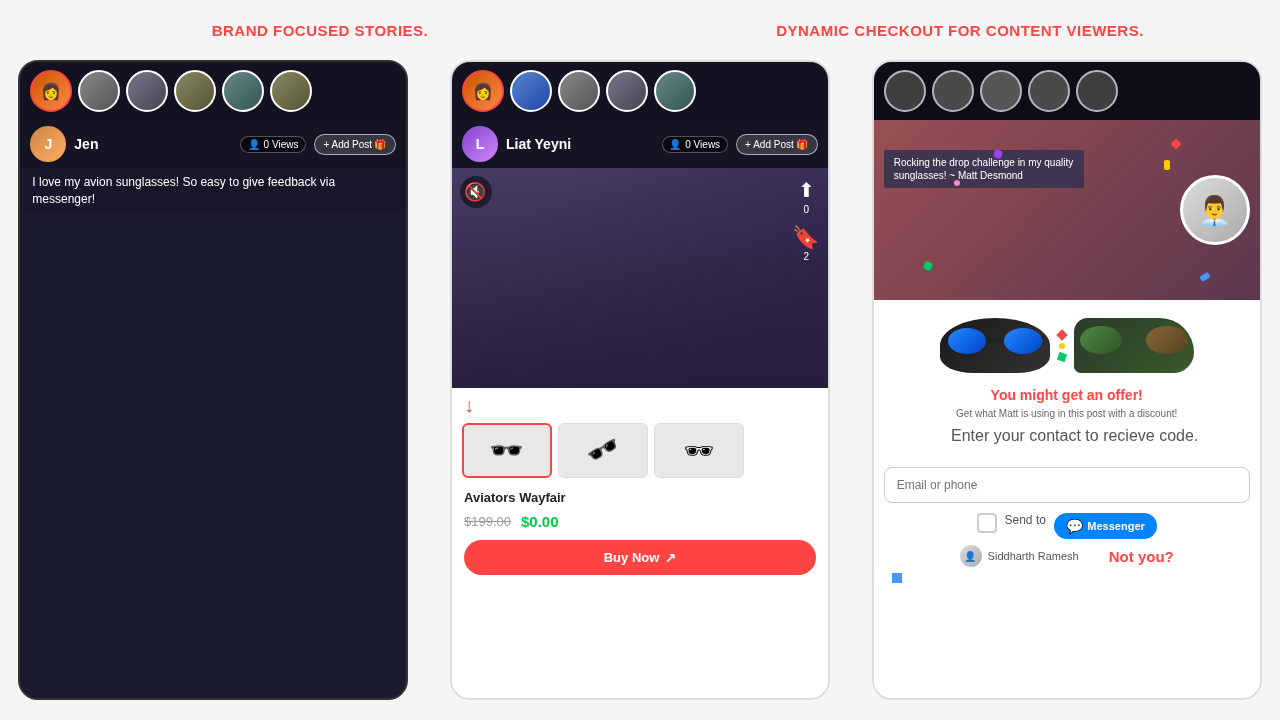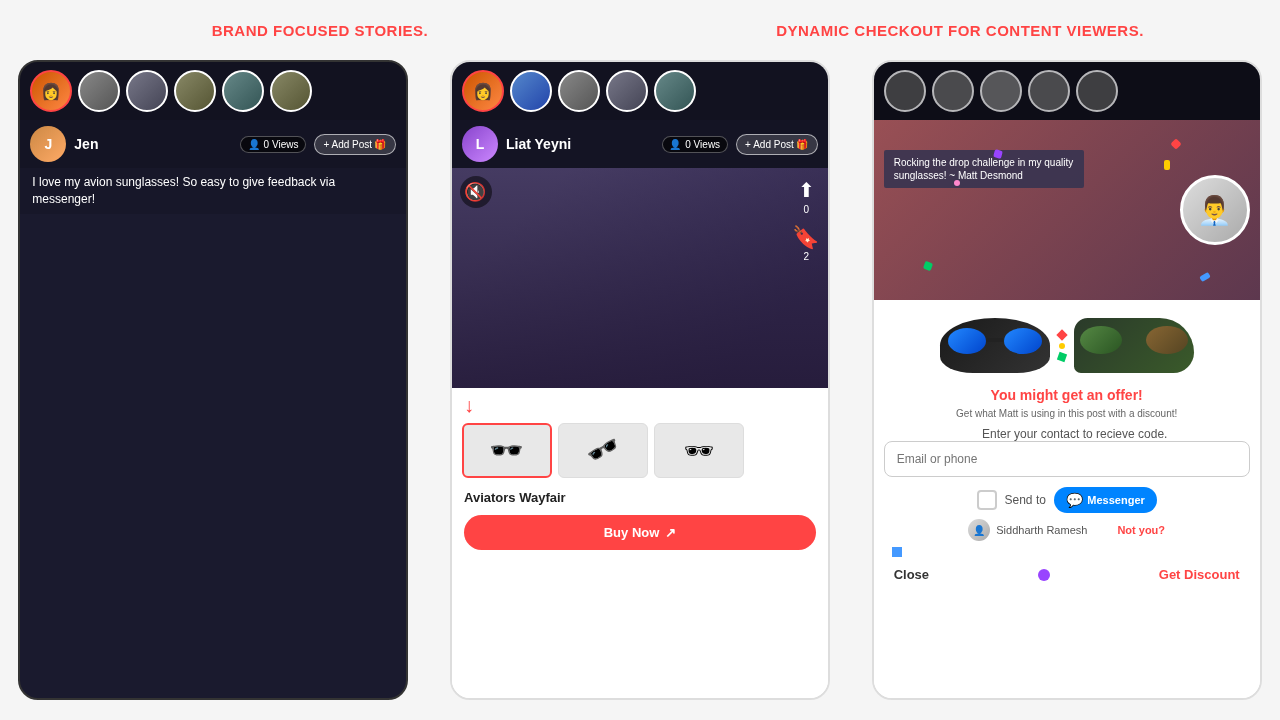--- a/index.html
+++ b/index.html
@@ -441,38 +441,37 @@
     }
     .offer-desc {
       color: #666;
       font-size: 10px;
       text-align: center;
       margin-bottom: 6px;
       line-height: 1.4;
     }
     .contact-prompt {
       color: #555;
-      font-size: 12px;
+      font-size: 16px;
       text-align: center;
-      margin-bottom: 0;
+      margin-bottom: 22px;
       padding-left: 16px;
     }
     .email-input-box {
       width: 100%;
       border: 1.5px solid #ccc;
       border-radius: 8px;
       padding: 10px 12px;
       font-size: 12px;
       color: #999;
       margin-bottom: 10px;
       outline: none;
     }
     .send-to-row {
       display: flex;
-      align-items: center;
       gap: 8px;
       margin-bottom: 6px;
     }
     .send-to-label {
       color: #555;
       font-size: 12px;
     }
     .messenger-btn {
       background: #0084ff;
       color: #fff;
@@ -491,21 +490,21 @@
     }
     .user-row {
       display: flex;
       align-items: center;
       gap: 6px;
       color: #555;
       font-size: 11px;
     }
     .not-you {
       color: #ff4444;
-      font-size: 11px;
+      font-size: 15px;
       cursor: pointer;
       font-weight: 600;
       margin-left: 24px;
     }
     .user-avatar-sm {
       width: 22px; height: 22px; border-radius: 50%;
       background: linear-gradient(135deg, #ddd, #aaa);
       display: flex; align-items: center; justify-content: center;
       font-size: 10px;
     }
@@ -651,20 +650,24 @@
             <span style="font-size:28px;">🕶️</span>
           </div>
           <div class="prod-img-box">
             <span style="font-size:28px;transform:rotate(-30deg);display:inline-block;">🕶️</span>
           </div>
           <div class="prod-img-box" style="overflow:hidden;">
             <span style="font-size:24px;">🕶</span>
           </div>
         </div>
         <div class="product-title-2">Aviators Wayfair</div>
+        <div class="price-row">
+          <span class="price-original">$199.00</span>
+          <span class="price-current">$0.00</span>
+        </div>
         <button class="buy-now-btn">
           <span>Buy Now</span>
           <span>↗</span>
         </button>
       </div>
     </div>
   </div>
 
   <div class="panel right-panel-bg">
     <div class="phone-mockup-3">
@@ -740,23 +743,17 @@
         </div>
 
         <div class="user-row">
           <div class="user-avatar-sm">👤</div>
           <span>Siddharth Ramesh</span>
           <span class="not-you">Not you?</span>
         </div>
 
         <div style="width:10px;height:10px;background:#4499ff;margin-top:6px;align-self:flex-start;margin-left:8px;"></div>
 
-        <div class="bottom-action-row">
-          <button class="close-btn">Close</button>
-
-          <div style="width:12px;height:12px;background:#9944ff;border-radius:50%;"></div>
-          <button class="get-discount-btn">Get Discount</button>
-        </div>
       </div>
     </div>
   </div>
 
 </div>
 
 </body></html>

